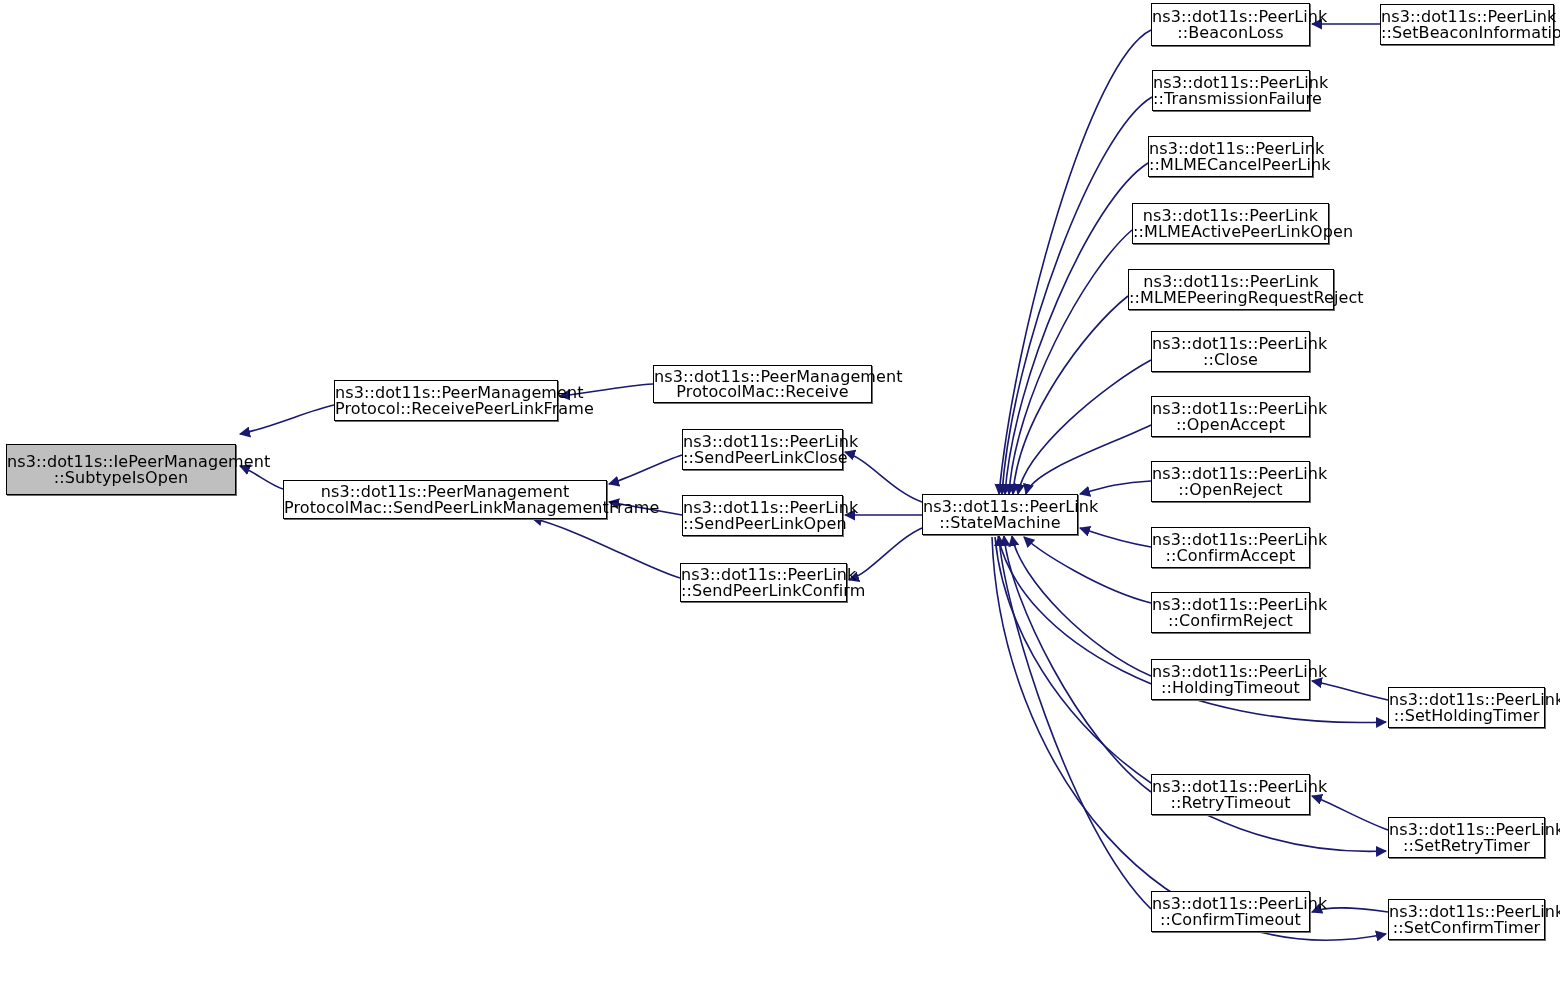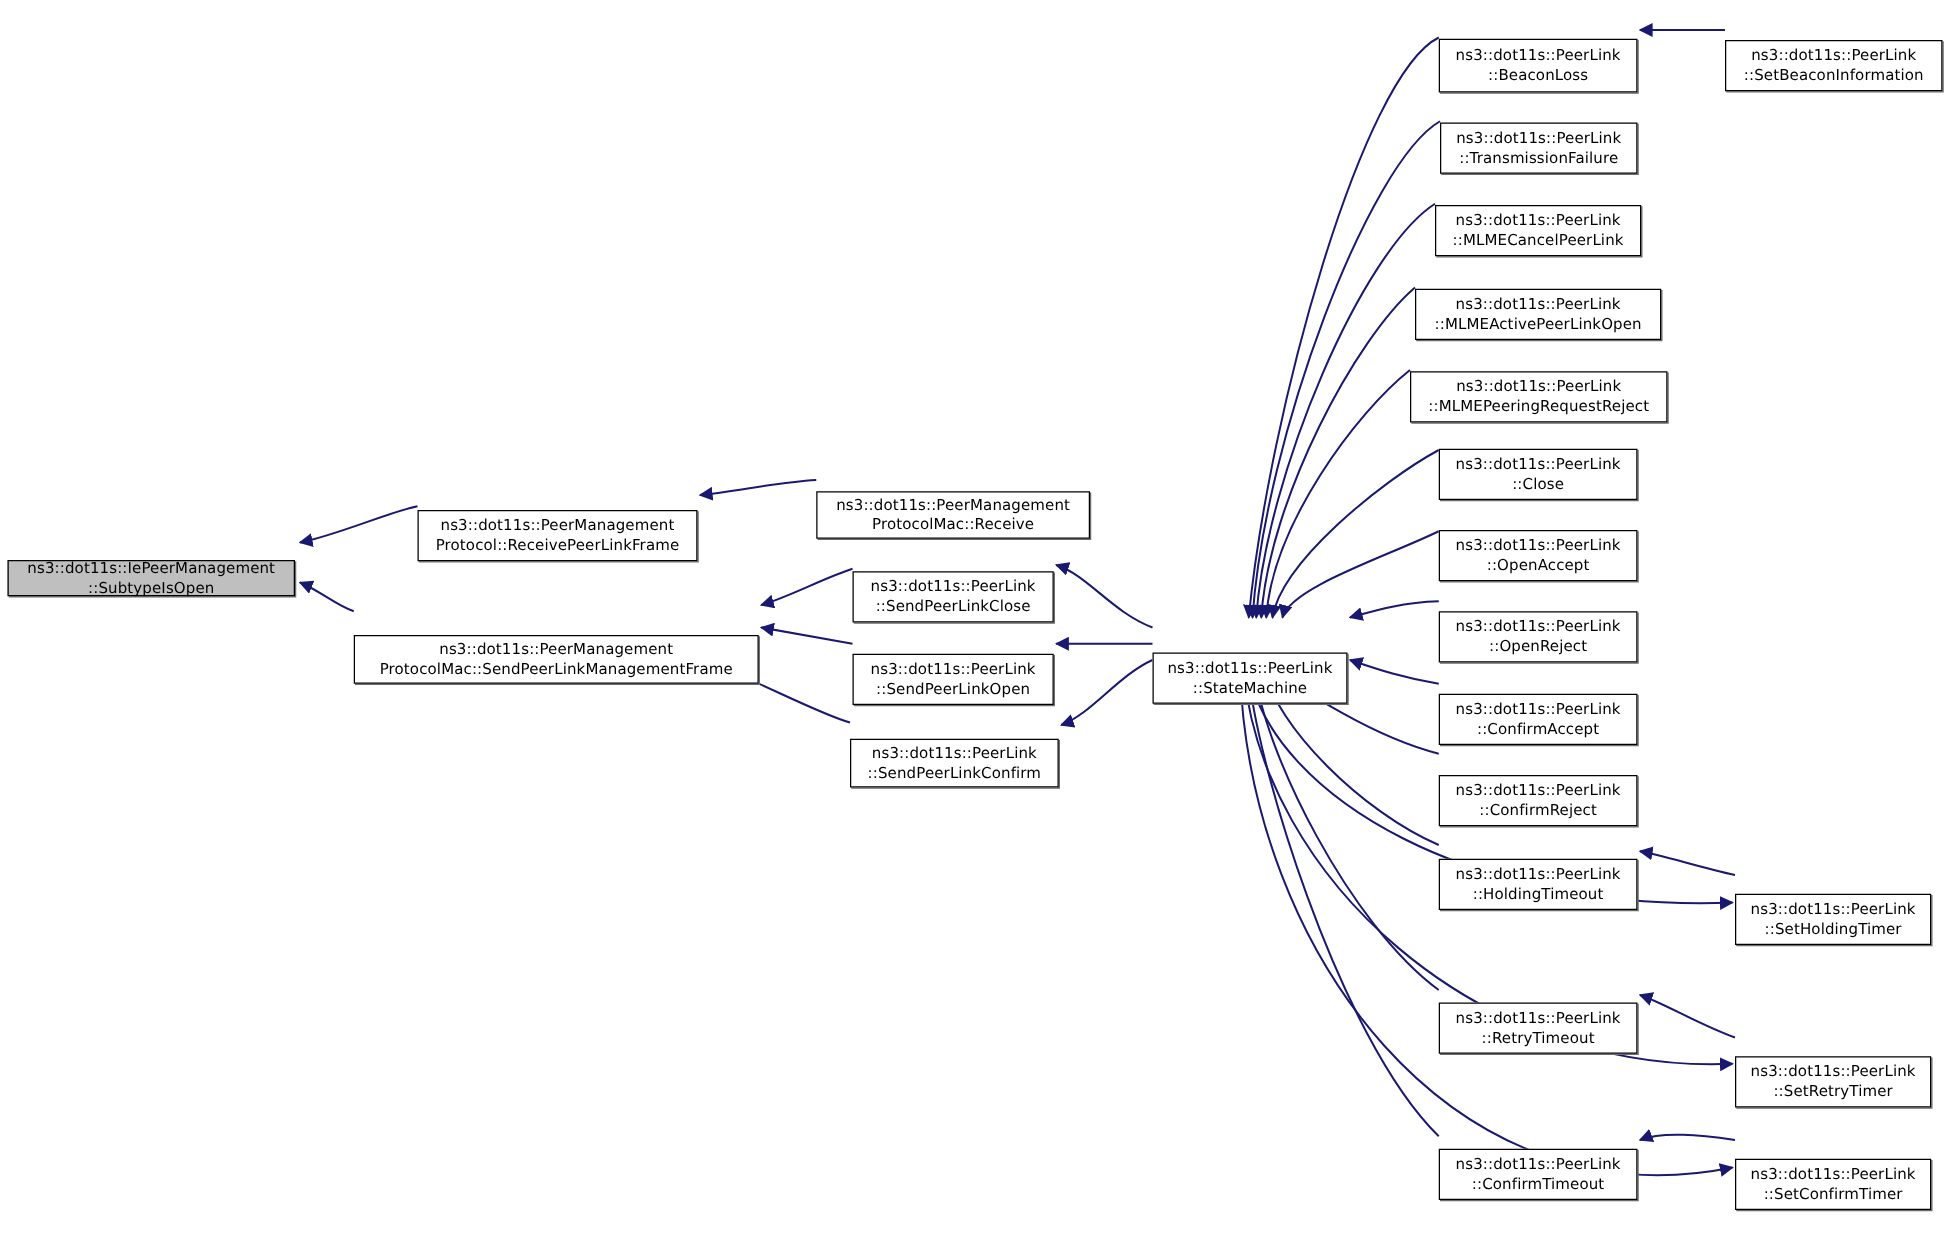--- a/index.html
+++ b/index.html
@@ -14,28 +14,27 @@
   svg#edges{position:absolute;left:0;top:0;width:1560px;height:988px;}
   .node{
     position:absolute;
     box-sizing:border-box;
     border:1px solid #000000;
     background:#ffffff;
     display:flex;
     align-items:center;
     justify-content:flex-end;
     text-align:center;
-    font-size:12px;
+    font-size:16px;
     line-height:15.5px;
     color:#000000;
     letter-spacing:0.1px;
     white-space:pre-line;
     box-shadow:1px 1px 0 #6b6b6b;
     z-index:5;
-    margin-top:28px;
   }
   .node.gray{background:#bfbfbf;}
   .node .lbl{display:block;width:100%;}
 </style>
 </head>
 <body>
 
 <div id="canvas">
   <svg id="edges" xmlns="http://www.w3.org/2000/svg">
     <defs>
@@ -69,21 +68,21 @@
         <path d="M 1380 24 L 1312 24" marker-end="url(#arr)"></path>
         <path d="M 1388 700 C 1360 694, 1330 684, 1312 681" marker-end="url(#arr)"></path>
         <path d="M 998 536 C 1020 640, 1180 730, 1386 722" marker-end="url(#arr)"></path>
         <path d="M 1388 830 C 1360 820, 1330 802, 1312 796" marker-end="url(#arr)"></path>
         <path d="M 995 537 C 1010 700, 1180 860, 1386 851" marker-end="url(#arr)"></path>
         <path d="M 1388 912 C 1360 908, 1330 905, 1312 912" marker-end="url(#arr)"></path>
         <path d="M 992 537 C 1000 760, 1160 980, 1386 934" marker-end="url(#arr)"></path>
       </g>
   </svg>
   <div id="node-layer">
-      <div class="node gray" style="left: 6px; top: 420px; width: 230px; height: 29px;"><span class="lbl">ns3::dot11s::IePeerManagement
+      <div class="node gray" style="left: 6px; top: 444px; width: 230px; height: 51px;"><span class="lbl">ns3::dot11s::IePeerManagement
 ::SubtypeIsOpen</span></div>
       <div class="node" style="left: 334px; top: 380px; width: 224px; height: 41px;"><span class="lbl">ns3::dot11s::PeerManagement
 Protocol::ReceivePeerLinkFrame</span></div>
       <div class="node" style="left: 283px; top: 480px; width: 324px; height: 39px;"><span class="lbl">ns3::dot11s::PeerManagement
 ProtocolMac::SendPeerLinkManagementFrame</span></div>
       <div class="node" style="left: 653px; top: 365px; width: 219px; height: 38px;"><span class="lbl">ns3::dot11s::PeerManagement
 ProtocolMac::Receive</span></div>
       <div class="node" style="left: 682px; top: 429px; width: 161px; height: 41px;"><span class="lbl">ns3::dot11s::PeerLink
 ::SendPeerLinkClose</span></div>
       <div class="node" style="left: 682px; top: 495px; width: 161px; height: 41px;"><span class="lbl">ns3::dot11s::PeerLink

